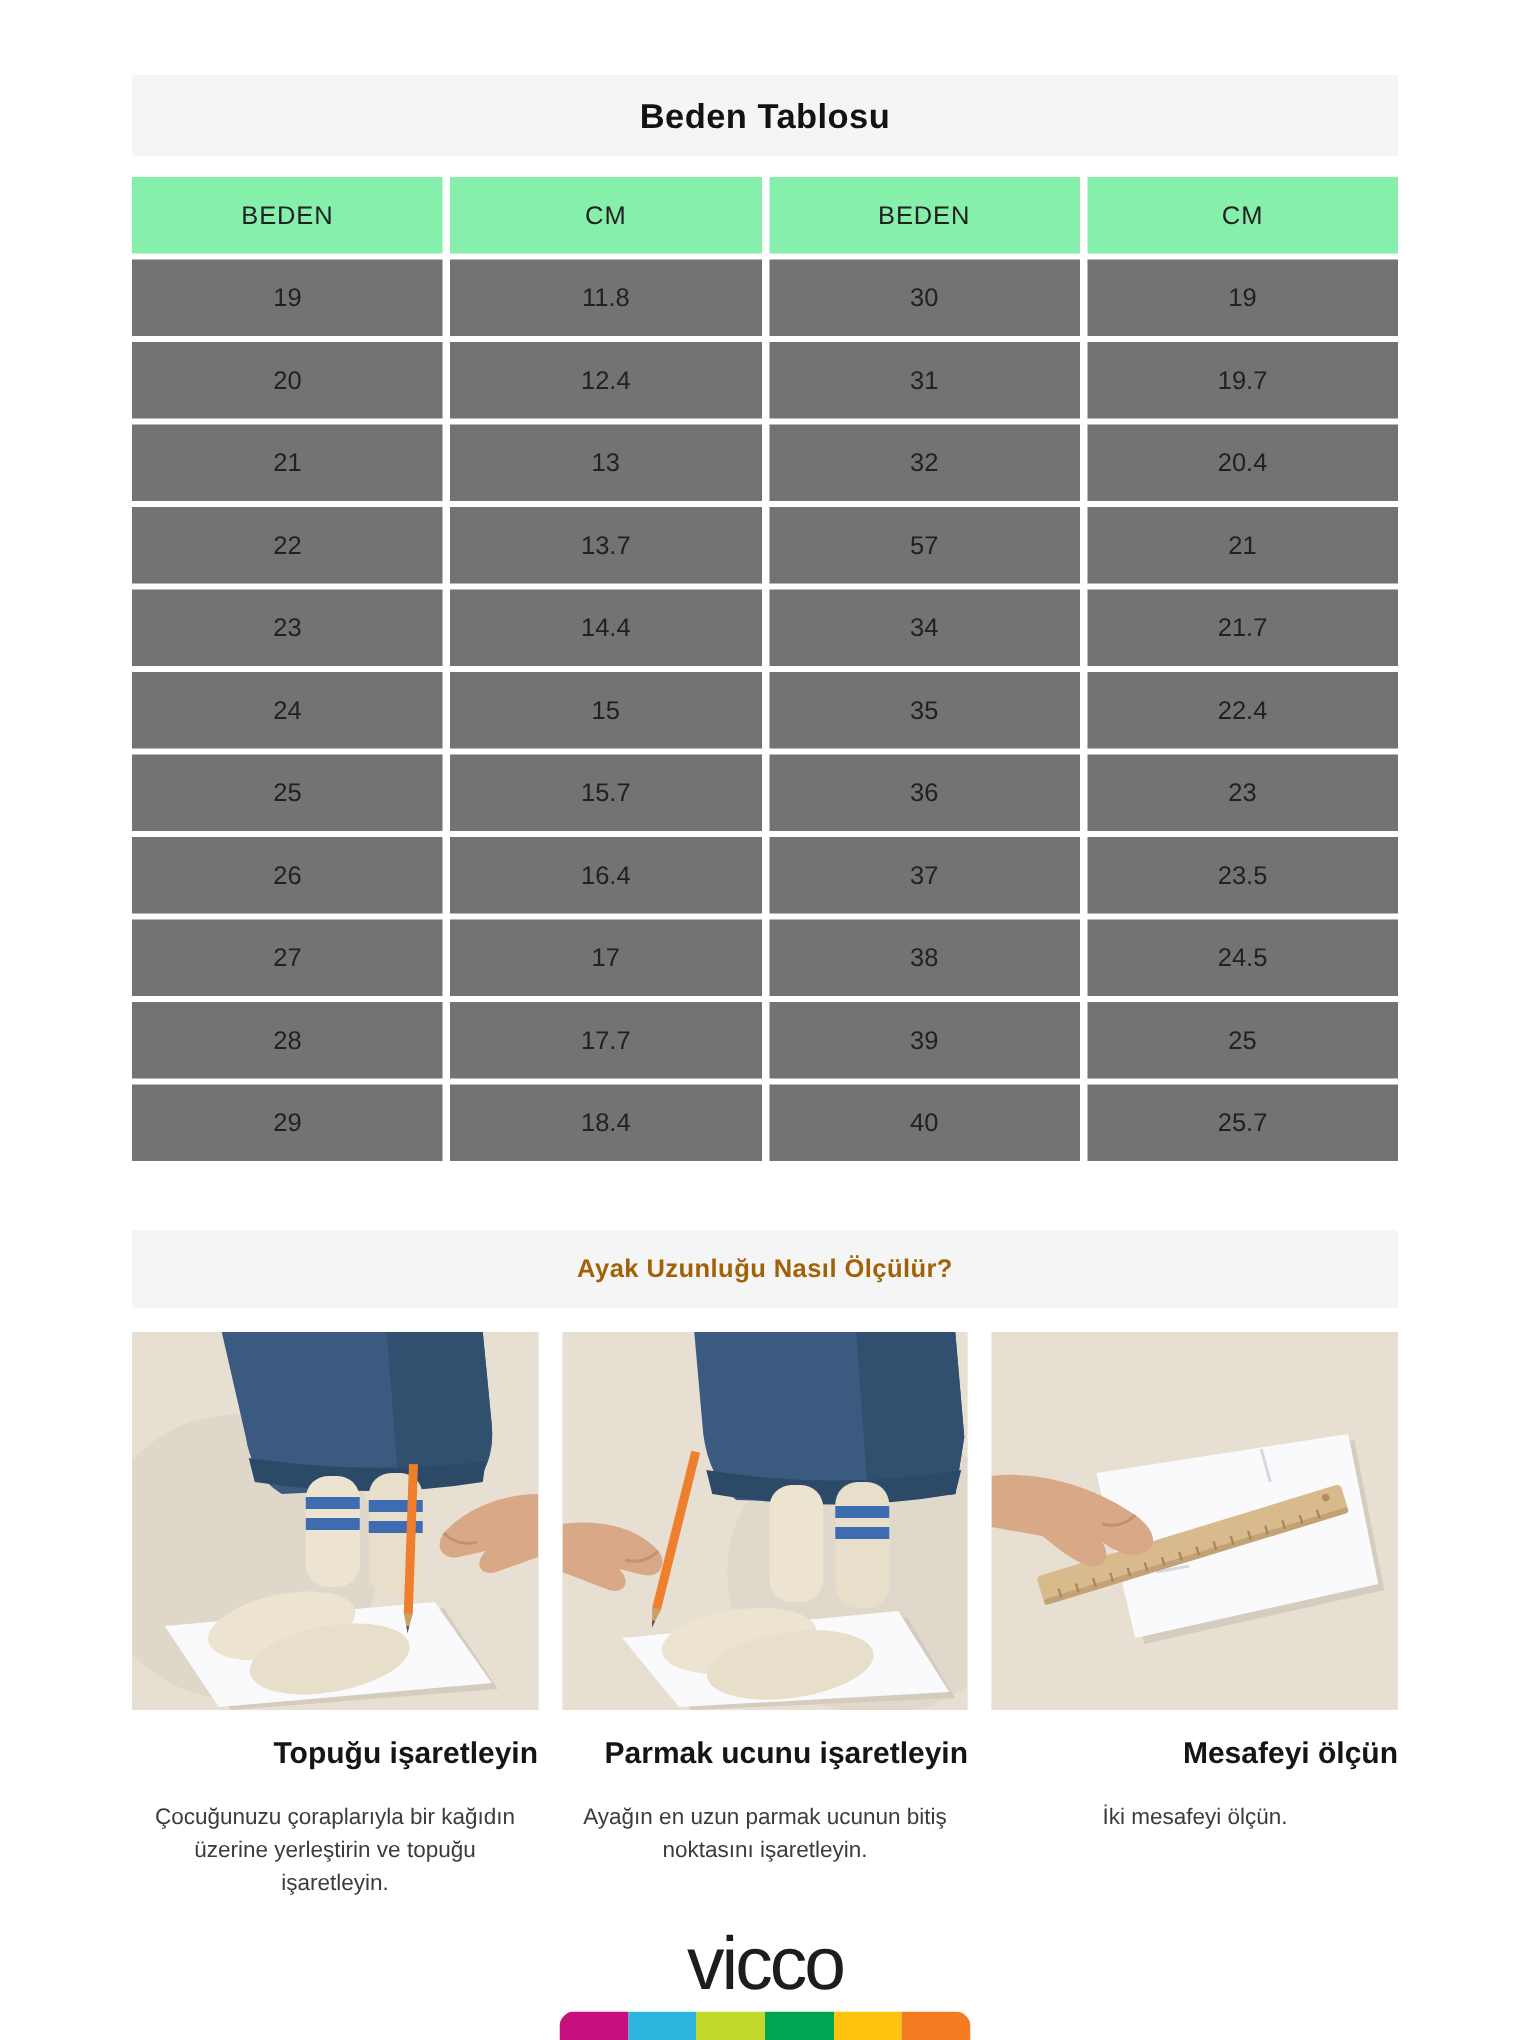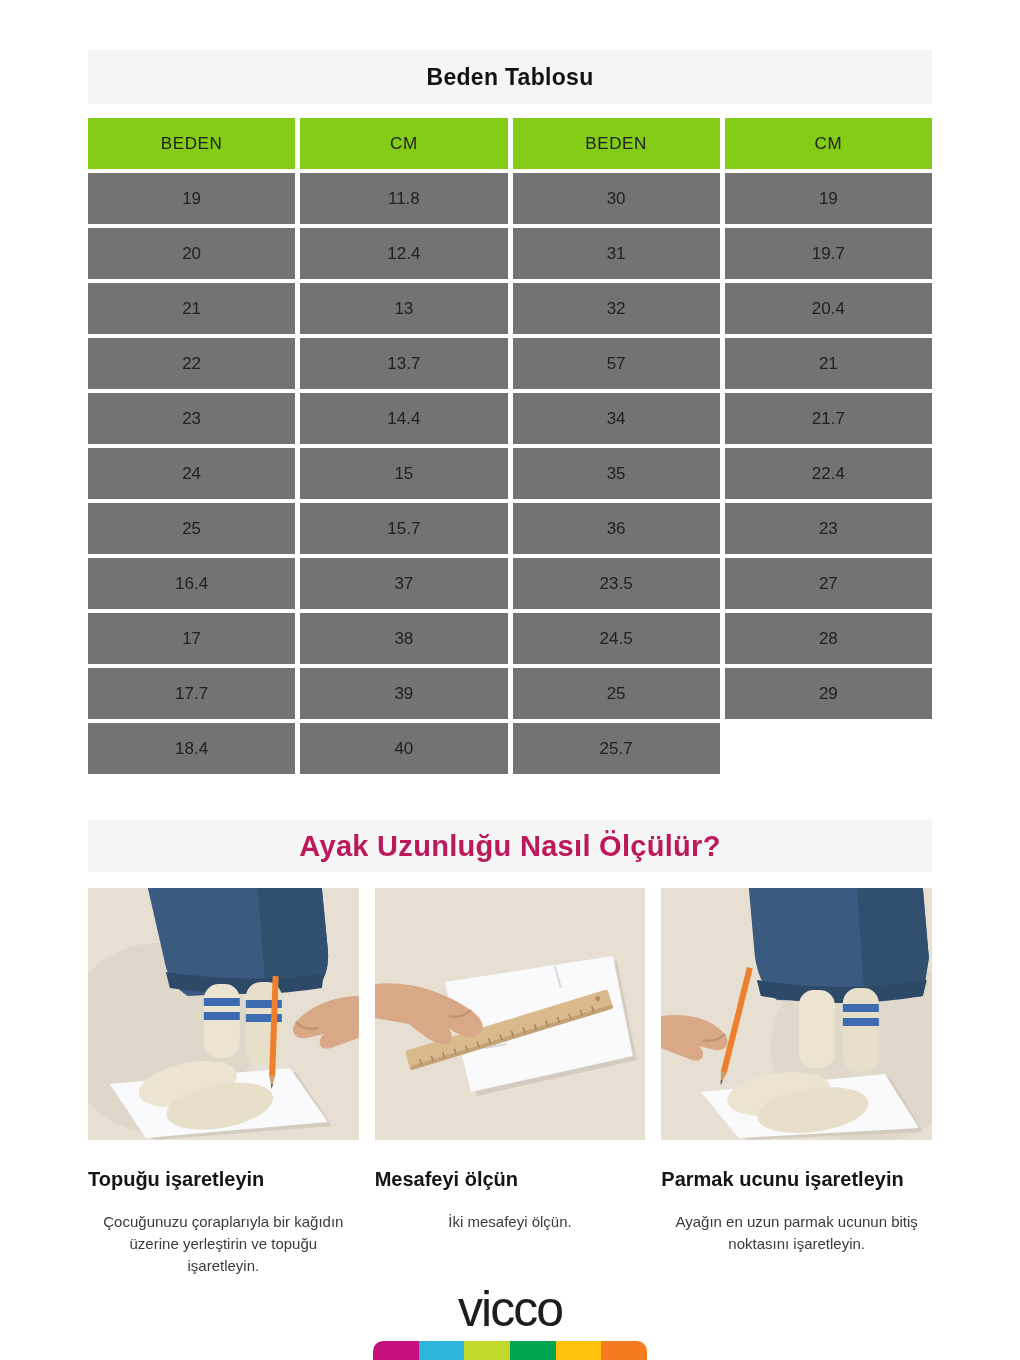--- a/index.html
+++ b/index.html
@@ -38,52 +38,52 @@
     gap: 4px 5px;
   }
   .size-table .th, .size-table .td {
     height: 51px;
     display: flex;
     align-items: center;
     justify-content: center;
     font-size: 17px;
     color: #212121;
   }
-  .size-table .th { background: #84cc16; letter-spacing: .6px; }
+  .size-table .th { background: #86efac; letter-spacing: .6px; }
   .size-table .td { background: #737373; }
 
   
   .measure-band {
     margin-top: 46px;
     height: 52px;
     background: #f5f5f5;
     display: flex;
     align-items: center;
     justify-content: center;
-    font-size: 29px;
+    font-size: 17px;
     font-weight: bold;
     letter-spacing: .3px;
-    color: #be185d;
+    color: #a16207;
   }
   .steps {
     margin-top: 16px;
     display: flex;
     gap: 16px;
   }
   .step { flex: 1; min-width: 0; }
   .step .photo {
     width: 100%;
     height: 252px;
     overflow: hidden;
     background: #e6dfd2;
   }
   .step .photo svg { display: block; width: 100%; height: 100%; }
   .step .step-title {
-    margin-top: 28px;
-    text-align: left;
+    margin-top: 18px;
+    text-align: right;
     font-size: 20px;
     font-weight: bold;
     color: #151515;
   }
   .step .step-desc {
     margin-top: 20px;
     text-align: center;
     font-size: 15px;
     line-height: 1.45;
     color: #3b3b3b;
@@ -149,20 +149,21 @@
         <div class="td">34</div>
         <div class="td">21.7</div>
         <div class="td">24</div>
         <div class="td">15</div>
         <div class="td">35</div>
         <div class="td">22.4</div>
         <div class="td">25</div>
         <div class="td">15.7</div>
         <div class="td">36</div>
         <div class="td">23</div>
+        <div class="td">26</div>
         <div class="td">16.4</div>
         <div class="td">37</div>
         <div class="td">23.5</div>
         <div class="td">27</div>
         <div class="td">17</div>
         <div class="td">38</div>
         <div class="td">24.5</div>
         <div class="td">28</div>
         <div class="td">17.7</div>
         <div class="td">39</div>
@@ -209,20 +210,59 @@
               <polygon points="183,188 189,188 186,200" fill="#caa06a"></polygon>
               <polygon points="185,196 187,196 186,201" fill="#555555"></polygon>
             </g>
 
             <path d="M271,108 C244,108 220,120 208,134 C202,142 206,152 218,150 L236,146 C228,154 232,163 243,160 L271,150 Z" fill="#d9a987"></path>
             <path d="M208,134 C214,140 222,142 230,140" stroke="#c2916f" stroke-width="2" fill="none"></path>
           </svg>
         </div>
         <div class="step-title">Topuğu işaretleyin</div>
         <div class="step-desc">Çocuğunuzu çoraplarıyla bir kağıdın üzerine yerleştirin ve topuğu işaretleyin.</div>
+      </div>
+
+      <div class="step">
+        <div class="photo">
+          <svg viewBox="0 0 271 252" preserveAspectRatio="xMidYMid slice">
+            <rect x="0" y="0" width="271" height="252" fill="#e6dfd2"></rect>
+            <ellipse cx="210" cy="160" rx="100" ry="95" fill="#d9d2c3" opacity="0.5"></ellipse>
+
+            <polygon points="48,208 230,190 262,244 86,252" fill="#cfc8ba" opacity="0.8"></polygon>
+            <polygon points="40,204 224,186 258,240 78,250" fill="#fafafc"></polygon>
+
+            <path d="M88,0 L262,0 L268,70 L262,108 L200,114 L116,112 Q98,98 94,68 Z" fill="#3a5a80"></path>
+            <path d="M196,0 L262,0 L268,70 L262,108 L204,112 Z" fill="#31506f"></path>
+            <path d="M96,92 Q180,106 266,92 L262,108 Q180,122 100,108 Z" fill="#2c4a68"></path>
+
+            <g>
+              <rect x="138" y="102" width="36" height="78" rx="15" fill="#ece4d0"></rect>
+              <ellipse cx="118" cy="206" rx="52" ry="21" transform="rotate(-8 118 206)" fill="#ece4d0"></ellipse>
+            </g>
+
+            <g>
+              <rect x="182" y="100" width="36" height="84" rx="15" fill="#e7dfca"></rect>
+              <rect x="182" y="116" width="36" height="8" fill="#3e6cb0"></rect>
+              <rect x="182" y="130" width="36" height="8" fill="#3e6cb0"></rect>
+              <ellipse cx="152" cy="222" rx="56" ry="22" transform="rotate(-8 152 222)" fill="#e7dfca"></ellipse>
+            </g>
+
+            <g transform="rotate(14 74 140)">
+              <rect x="71" y="78" width="6" height="108" fill="#ee7f2d"></rect>
+              <polygon points="71,186 77,186 74,198" fill="#caa06a"></polygon>
+              <polygon points="73,194 75,194 74,199" fill="#555555"></polygon>
+            </g>
+
+            <path d="M0,128 C28,124 52,132 64,146 C70,154 66,164 54,162 L38,158 C46,166 42,175 31,172 L0,160 Z" fill="#d9a987"></path>
+            <path d="M64,146 C58,152 50,154 42,152" stroke="#c2916f" stroke-width="2" fill="none"></path>
+          </svg>
+        </div>
+        <div class="step-title">Parmak ucunu işaretleyin</div>
+        <div class="step-desc">Ayağın en uzun parmak ucunun bitiş noktasını işaretleyin.</div>
       </div>
 
       <div class="step">
         <div class="photo">
           <svg viewBox="0 0 271 252" preserveAspectRatio="xMidYMid slice">
             <rect x="0" y="0" width="271" height="252" fill="#e6dfd2"></rect>
 
             <polygon points="76,98 242,72 262,172 102,208" fill="#cfc8ba" opacity="0.8"></polygon>
             <polygon points="70,94 238,68 258,168 96,204" fill="#fafafc"></polygon>
             <line x1="180" y1="78" x2="186" y2="100" stroke="#d8d8de" stroke-width="2"></line>
@@ -254,59 +294,20 @@
             </g>
 
             <path d="M0,96 C34,92 70,104 96,122 C110,132 112,144 100,148 C92,151 82,146 74,140 C80,150 76,158 66,156 C56,154 44,144 34,136 L0,130 Z" fill="#d9a987"></path>
             <path d="M96,122 C90,128 82,130 74,128" stroke="#c2916f" stroke-width="2" fill="none"></path>
           </svg>
         </div>
         <div class="step-title">Mesafeyi ölçün</div>
         <div class="step-desc">İki mesafeyi ölçün.</div>
       </div>
 
-      <div class="step">
-        <div class="photo">
-          <svg viewBox="0 0 271 252" preserveAspectRatio="xMidYMid slice">
-            <rect x="0" y="0" width="271" height="252" fill="#e6dfd2"></rect>
-            <ellipse cx="210" cy="160" rx="100" ry="95" fill="#d9d2c3" opacity="0.5"></ellipse>
-
-            <polygon points="48,208 230,190 262,244 86,252" fill="#cfc8ba" opacity="0.8"></polygon>
-            <polygon points="40,204 224,186 258,240 78,250" fill="#fafafc"></polygon>
-
-            <path d="M88,0 L262,0 L268,70 L262,108 L200,114 L116,112 Q98,98 94,68 Z" fill="#3a5a80"></path>
-            <path d="M196,0 L262,0 L268,70 L262,108 L204,112 Z" fill="#31506f"></path>
-            <path d="M96,92 Q180,106 266,92 L262,108 Q180,122 100,108 Z" fill="#2c4a68"></path>
-
-            <g>
-              <rect x="138" y="102" width="36" height="78" rx="15" fill="#ece4d0"></rect>
-              <ellipse cx="118" cy="206" rx="52" ry="21" transform="rotate(-8 118 206)" fill="#ece4d0"></ellipse>
-            </g>
-
-            <g>
-              <rect x="182" y="100" width="36" height="84" rx="15" fill="#e7dfca"></rect>
-              <rect x="182" y="116" width="36" height="8" fill="#3e6cb0"></rect>
-              <rect x="182" y="130" width="36" height="8" fill="#3e6cb0"></rect>
-              <ellipse cx="152" cy="222" rx="56" ry="22" transform="rotate(-8 152 222)" fill="#e7dfca"></ellipse>
-            </g>
-
-            <g transform="rotate(14 74 140)">
-              <rect x="71" y="78" width="6" height="108" fill="#ee7f2d"></rect>
-              <polygon points="71,186 77,186 74,198" fill="#caa06a"></polygon>
-              <polygon points="73,194 75,194 74,199" fill="#555555"></polygon>
-            </g>
-
-            <path d="M0,128 C28,124 52,132 64,146 C70,154 66,164 54,162 L38,158 C46,166 42,175 31,172 L0,160 Z" fill="#d9a987"></path>
-            <path d="M64,146 C58,152 50,154 42,152" stroke="#c2916f" stroke-width="2" fill="none"></path>
-          </svg>
-        </div>
-        <div class="step-title">Parmak ucunu işaretleyin</div>
-        <div class="step-desc">Ayağın en uzun parmak ucunun bitiş noktasını işaretleyin.</div>
-      </div>
-
     </div>
   </div>
 
   <div class="brand-logo">vicco</div>
   <div class="brand-bar">
       <div class="bar-seg" style="background: rgb(198, 16, 126);"></div>
       <div class="bar-seg" style="background: rgb(45, 182, 221);"></div>
       <div class="bar-seg" style="background: rgb(195, 216, 45);"></div>
       <div class="bar-seg" style="background: rgb(0, 165, 81);"></div>
       <div class="bar-seg" style="background: rgb(255, 194, 14);"></div>

